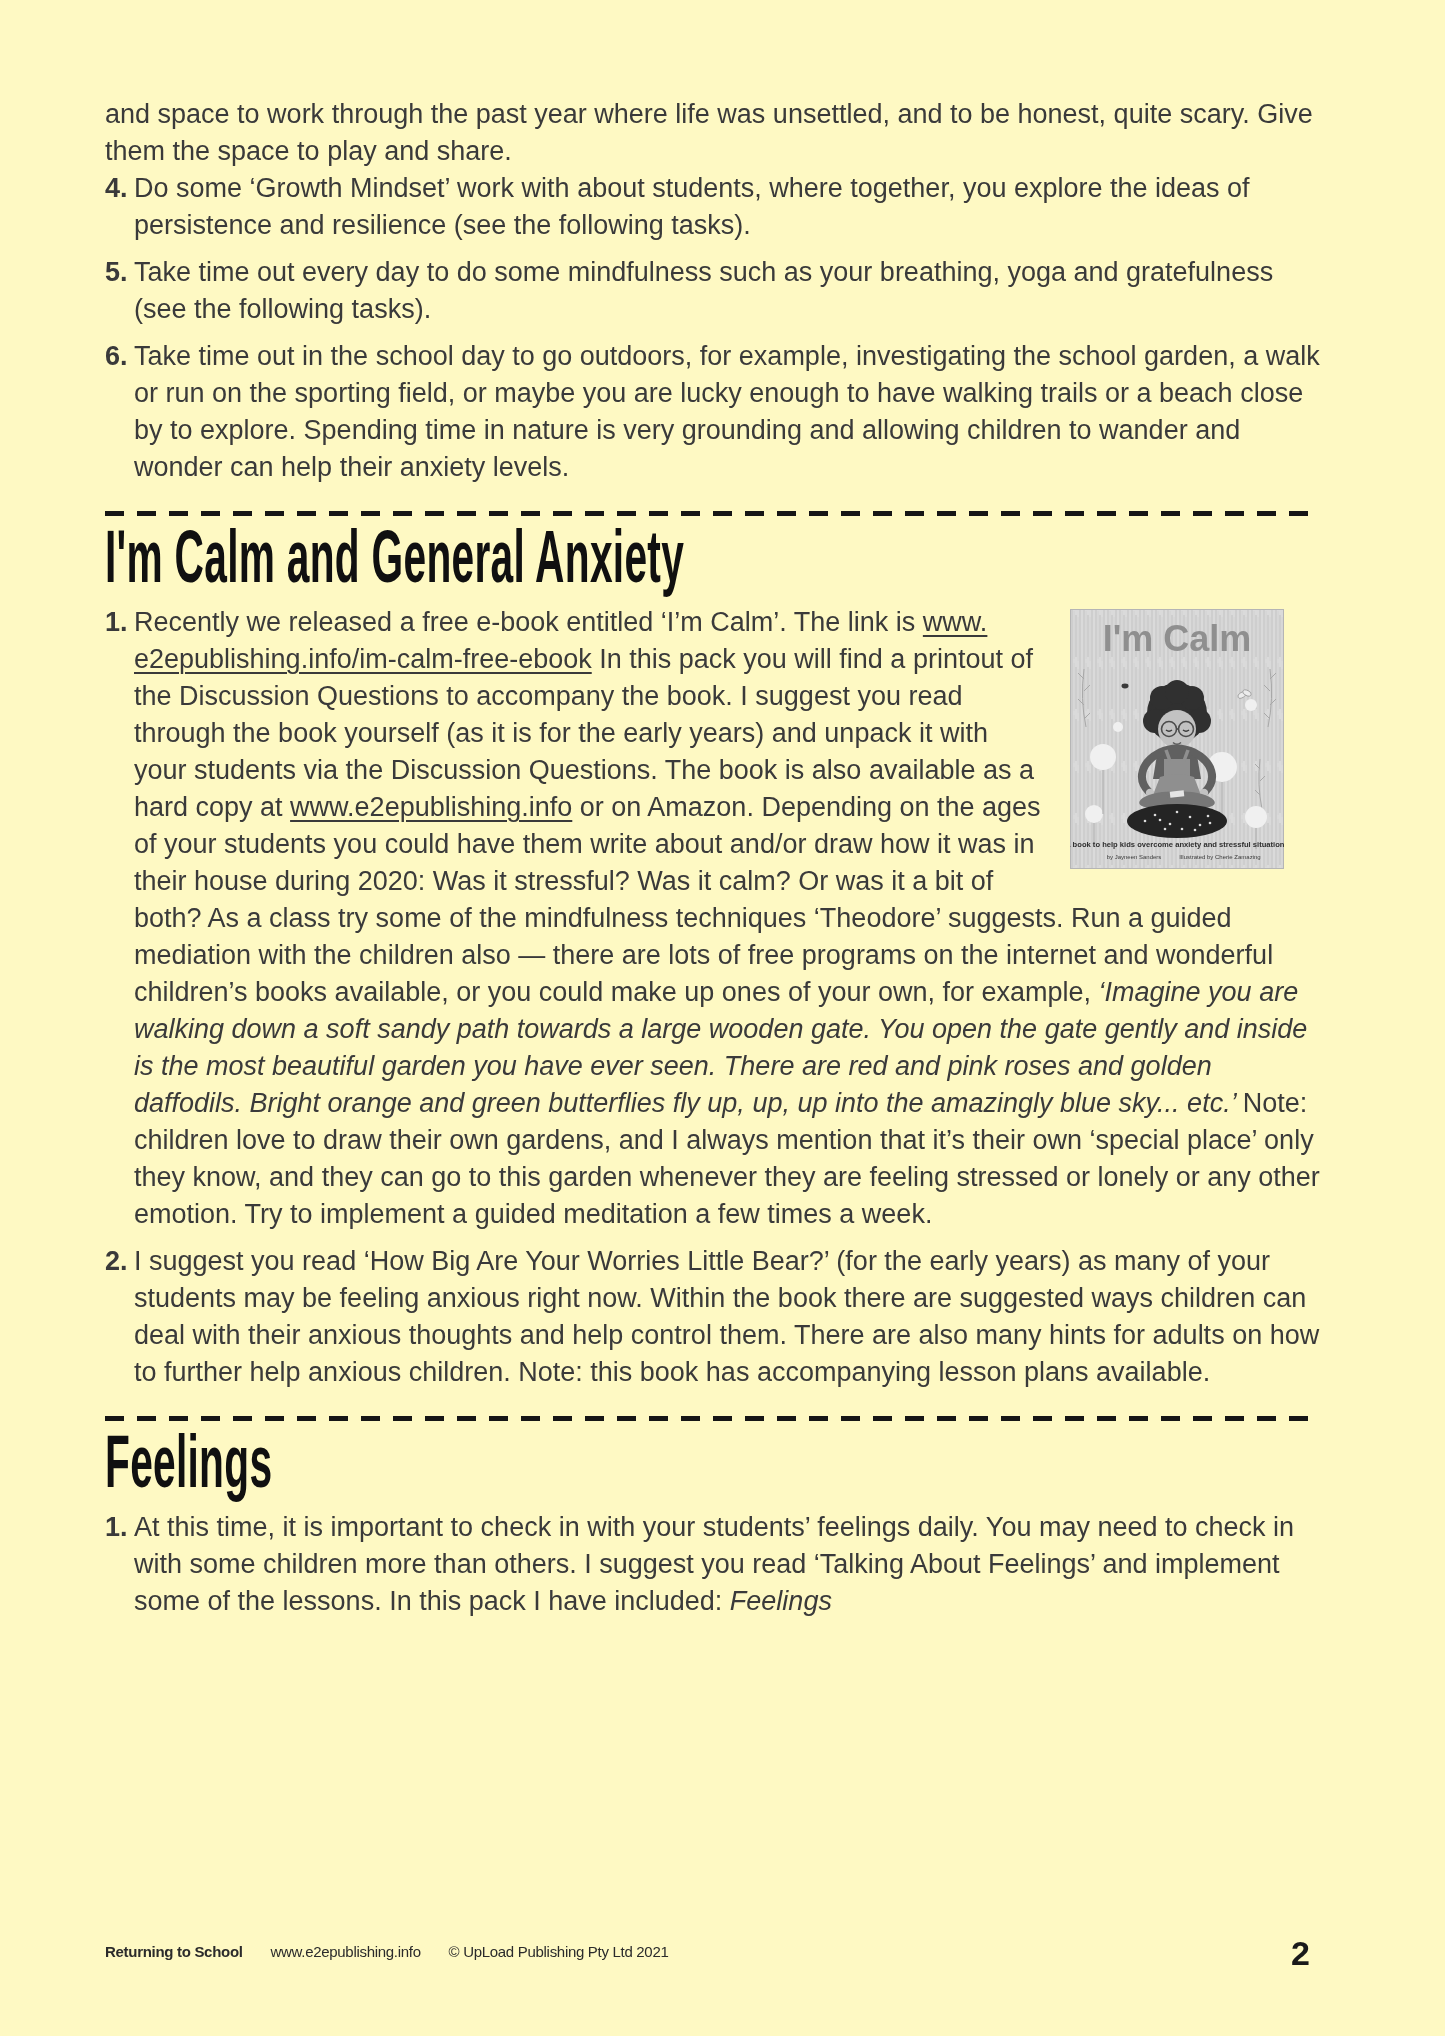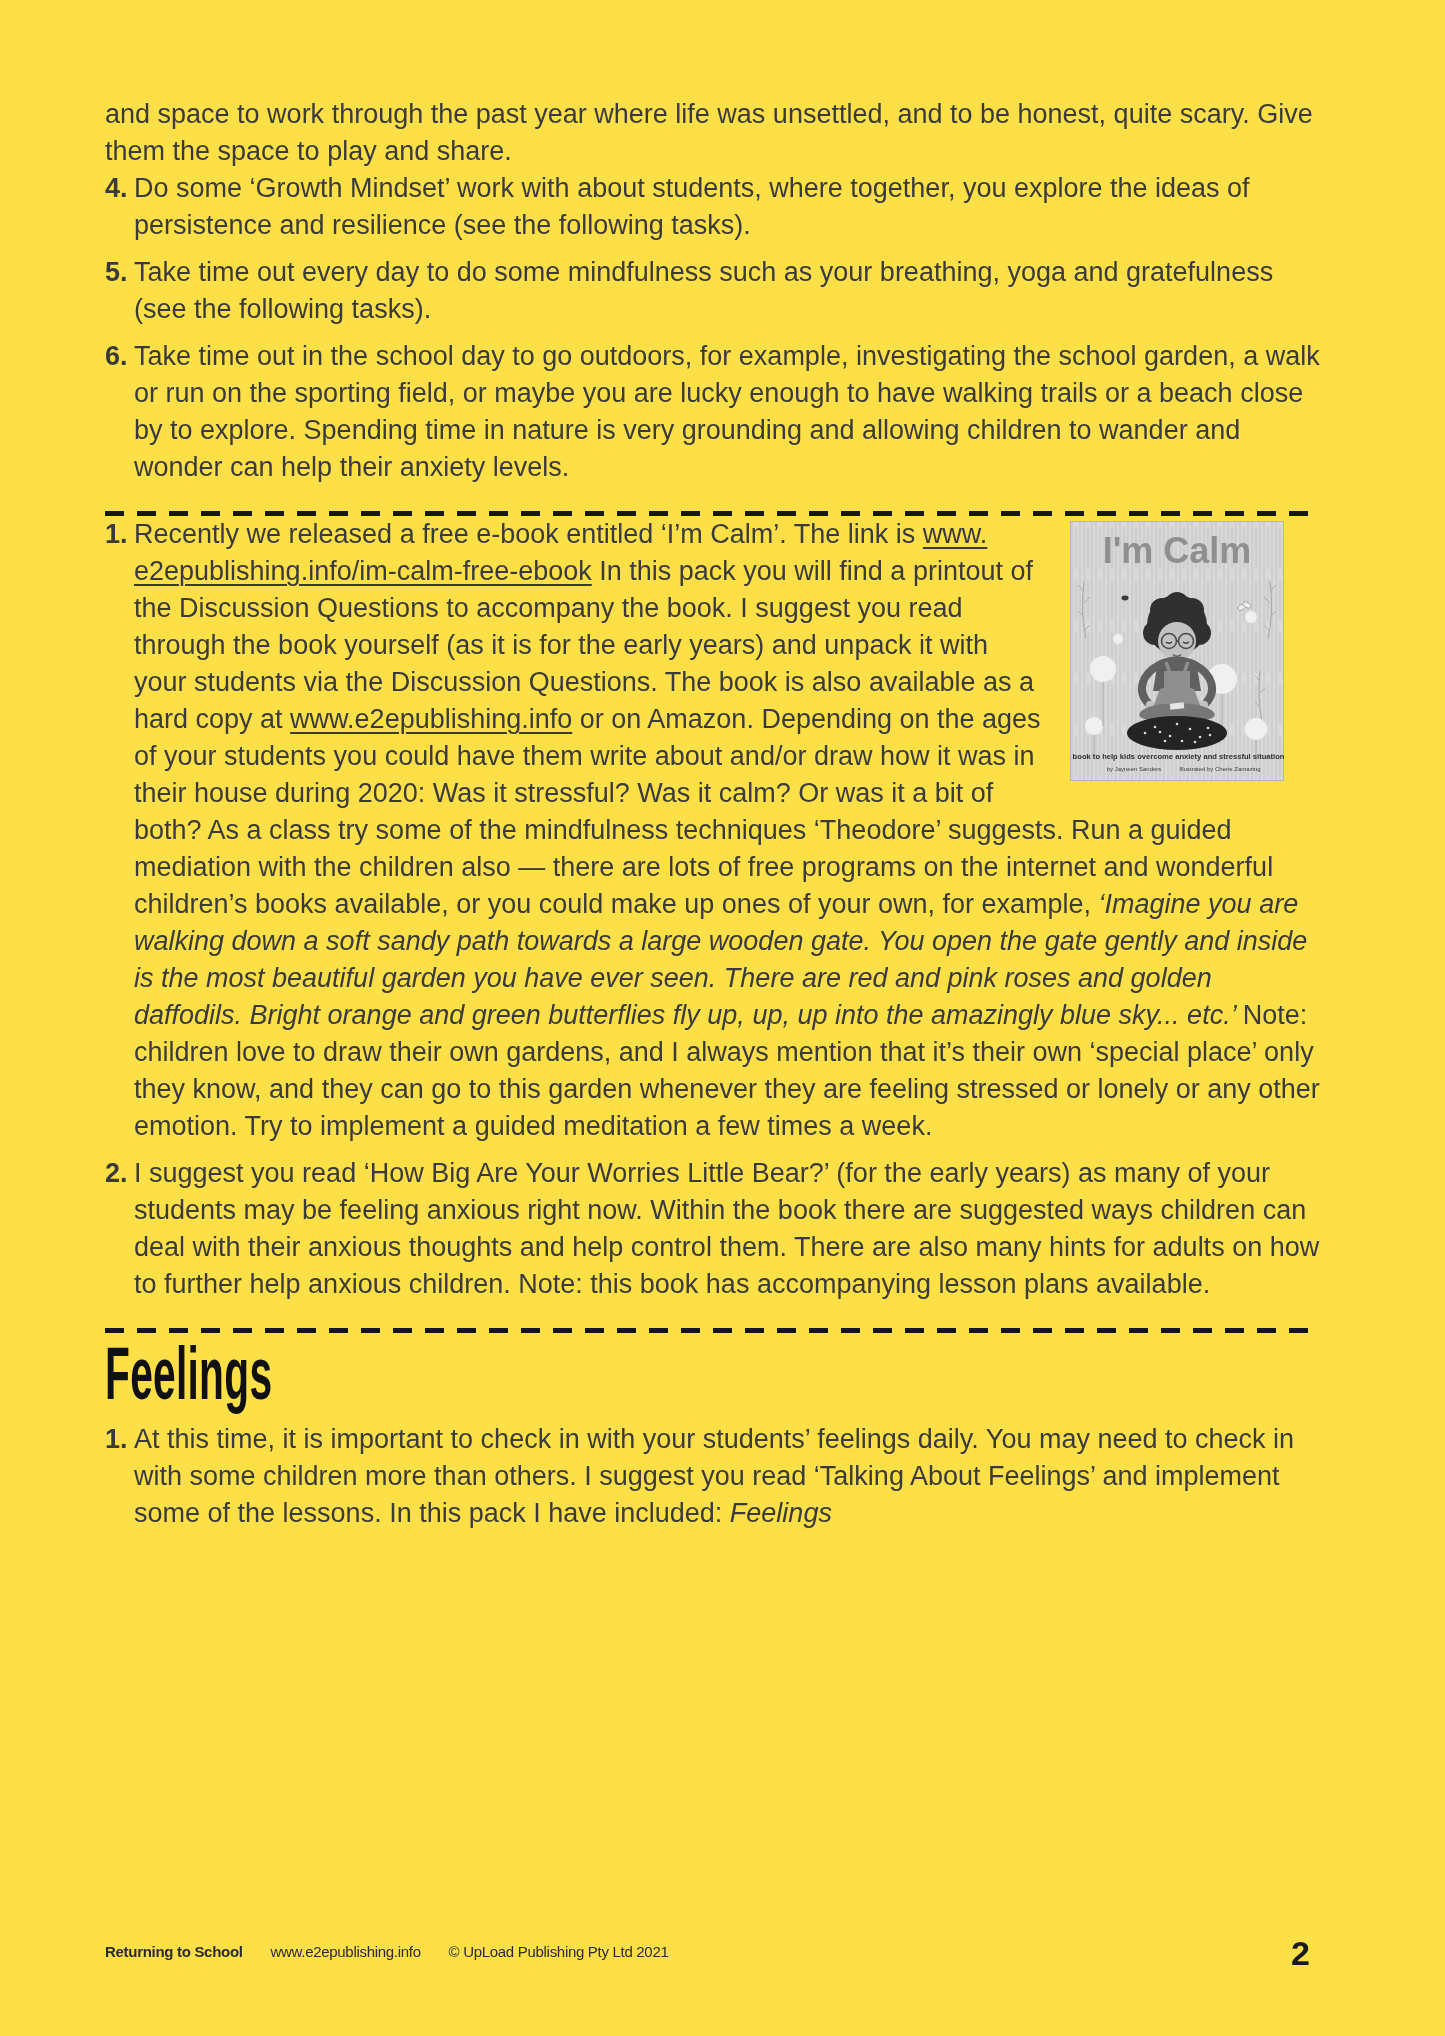--- a/index.html
+++ b/index.html
@@ -1,16 +1,16 @@
 <!DOCTYPE html>
 <html><head>
 <meta charset="utf-8">
 <style>
   html,body{margin:0;padding:0;background:#ffffff;}
-  .page{position:relative;width:1445px;height:2036px;background:#fde047;overflow:hidden;
+  .page{position:relative;width:1445px;height:2036px;background:#fef9c3;overflow:hidden;
         font-family:"Liberation Sans",sans-serif;color:#3a3a3a;}
   .content{position:absolute;left:105px;top:96px;width:1215px;font-size:27px;line-height:37px;}
   .cont{margin-left:29px;margin-bottom:10px;}
   .li{display:flex;margin-bottom:10px;}
   .num{font-weight:700;width:29px;flex-shrink:0;}
   .itext{flex:1;min-width:0;}
   .para{margin:0;}
   .dashes{height:5px;margin-top:25px;
           background:repeating-linear-gradient(90deg,#161616 0 19px,transparent 19px 32px);}
   h1{margin:8px 0 14px 0;font-size:74px;line-height:66px;color:#101010;font-weight:700;}
@@ -44,20 +44,23 @@
       <div class="itext">Take time out every day to do some mindfulness such as your breathing, yoga and gratefulness (see the following tasks).</div>
     </div>
     <div class="li">
       <span class="num">6.</span>
       <div class="itext">Take time out in the school day to go outdoors, for example, investigating the school garden, a walk or run on the sporting field, or maybe you are lucky enough to have walking trails or a beach close by to explore. Spending time in nature is very grounding and allowing children to wander and wonder can help their anxiety levels.</div>
     </div>
 
 
     <div class="dashes"></div>
 
+    <h1>
+      <span class="hscale">I'm Calm and General Anxiety</span>
+    </h1>
 
     <div class="li">
       <span class="num">1.</span>
       <div class="itext">
         <span class="cover-float">
           <svg viewBox="0 0 214 260" width="214" height="260" xmlns="http://www.w3.org/2000/svg">
             <defs>
               <pattern id="grass" patternUnits="userSpaceOnUse" width="12" height="52">
                 <rect width="12" height="52" fill="#dadada"></rect>
                 <path d="M2 0 V52 M6 6 V48 M10 0 V52" stroke="#c7c7c7" stroke-width="1.2" fill="none"></path>

